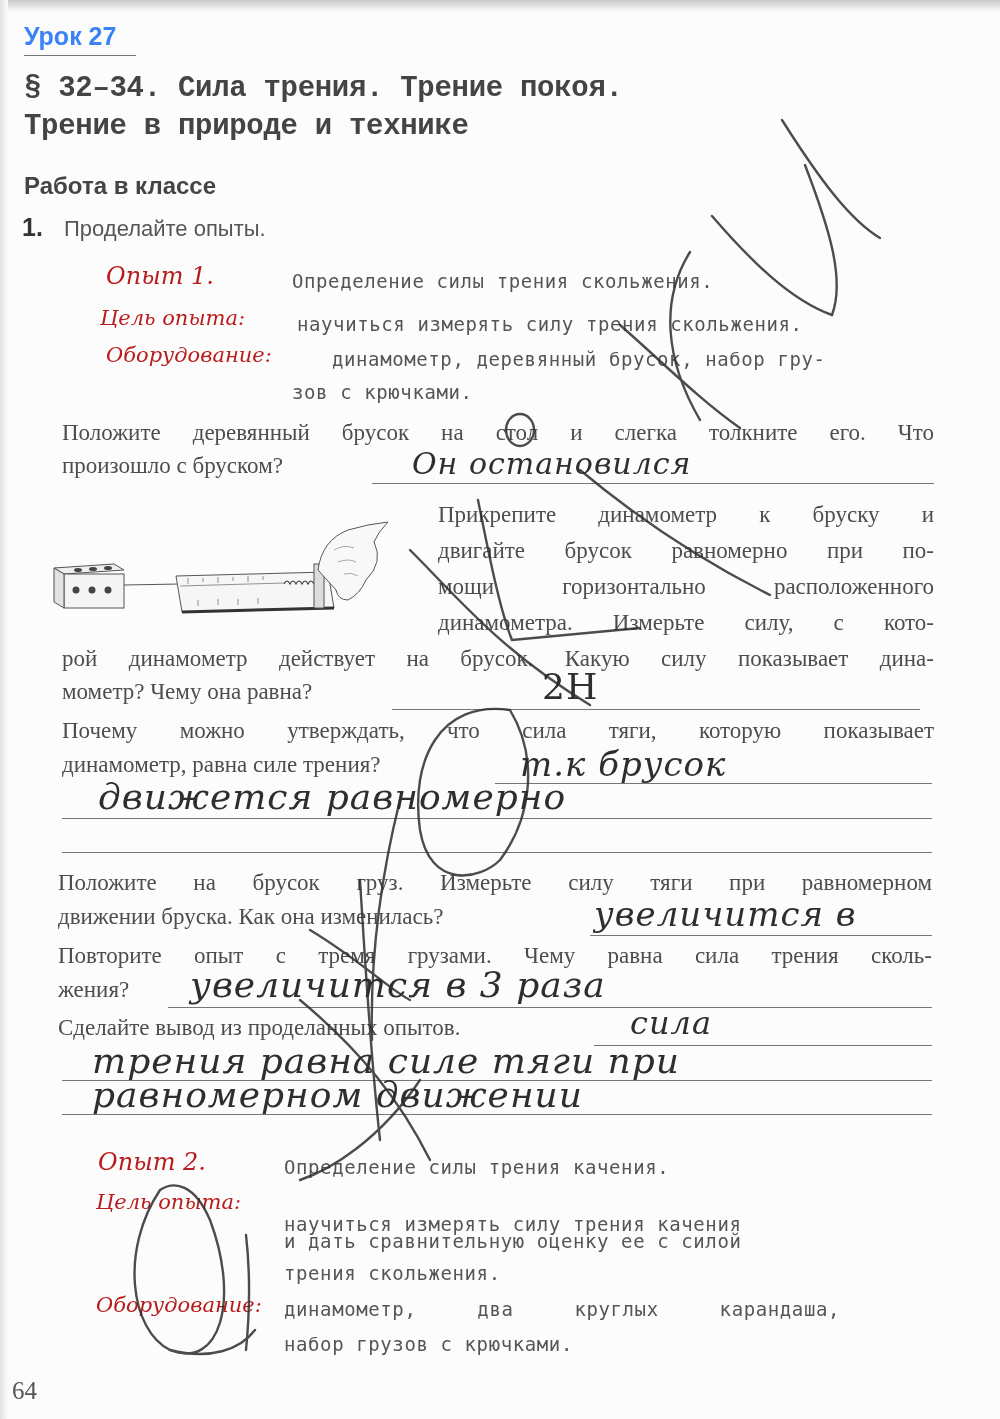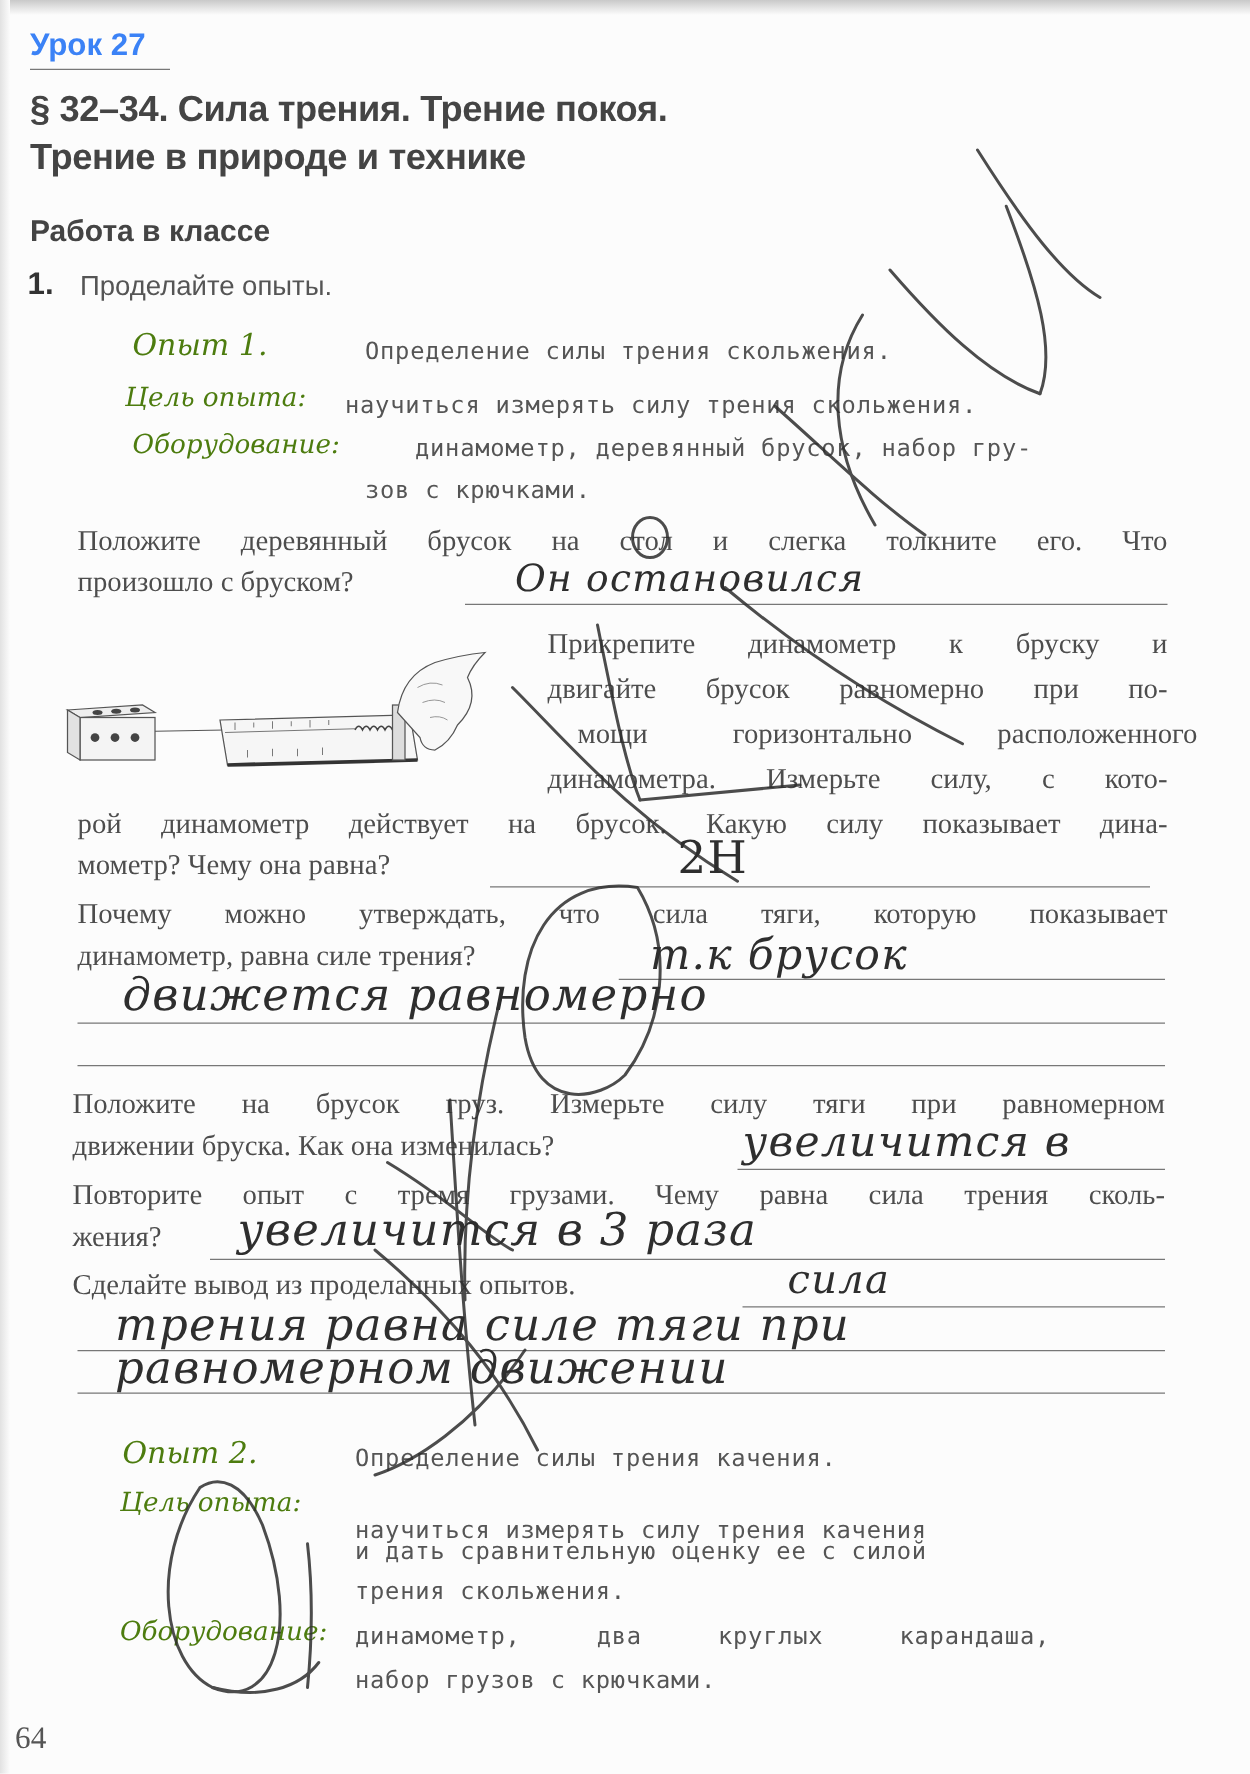--- a/index.html
+++ b/index.html
@@ -9,26 +9,26 @@
     font-family:"DejaVu Serif", serif;
     color:#555;
   }
   .topedge { position:absolute; left:0; top:0; width:1000px; height:12px;
     background:linear-gradient(#c9c9c9,#e8e8e8 60%, #fcfcfc); }
   .leftedge { position:absolute; left:0; top:0; width:8px; height:1419px;
     background:linear-gradient(90deg,#e2e2e2,#fcfcfc); }
   .abs { position:absolute; white-space:nowrap; }
   .lesson { left:24px; top:22px; font-family:"Liberation Sans", sans-serif; font-weight:bold;
     font-size:25px; color:#3b82f6; padding-bottom:4px; border-bottom:1.5px solid #777; width:112px; }
-  .title { left:24px; font-family:Liberation Sans, sans-serif; font-weight:bold; font-size:29px; color:#444; letter-spacing:-0.3px; }
+  .title { left:24px; font-family:Liberation Mono, monospace; font-weight:bold; font-size:29px; color:#444; letter-spacing:-0.3px; }
   .t1 { top:72px; } .t2 { top:110px; }
   .section { left:24px; top:172px; font-family:"Liberation Sans", sans-serif; font-weight:bold; font-size:24px; color:#444; }
   .tasknum { left:22px; top:213px; font-family:"Liberation Sans", sans-serif; font-weight:bold; font-size:25px; color:#333; }
   .tasktext { left:64px; top:216px; font-family:"Liberation Sans", sans-serif; font-size:22px; color:#555; }
-  .label { font-family:"DejaVu Serif", serif; font-style:italic; font-size:21px; color:#4d7c0f; }
+  .label { font-family:"DejaVu Serif", serif; font-style:italic; font-size:21px; color:#b91c1c; }
   .mono { font-family:"DejaVu Sans Mono", monospace; font-size:19px; color:#555; letter-spacing:0.6px; }
   .body { font-family:"Liberation Serif", serif; font-size:23px; color:#4d4d4d; }
   .justify { text-align:justify; text-align-last:justify; white-space:normal; }
   .line { position:absolute; height:0; border-top:1.3px solid #777; }
   .hand { position:absolute; font-family:"DejaVu Serif", serif; font-style:italic; color:#2e2e2e;
     white-space:nowrap; font-size:32px; letter-spacing:1px; }
   .pagenum { left:12px; top:1377px; font-family:"Liberation Serif", serif; font-size:25px; color:#555; }
   svg.pencil { position:absolute; left:0; top:0; pointer-events:none; }
   .figure { position:absolute; left:48px; top:510px; width:360px; height:110px; }
 </style>
@@ -41,21 +41,21 @@
 <div class="abs lesson">Урок 27</div>
 <div class="abs title t1">§ 32–34. Сила трения. Трение покоя.</div>
 <div class="abs title t2">Трение в природе и технике</div>
 <div class="abs section">Работа в классе</div>
 <div class="abs tasknum">1.</div>
 <div class="abs tasktext">Проделайте опыты.</div>
 
 <div class="abs label" style="left:106px;top:262px;font-size:24px;">Опыт 1.</div>
 <div class="abs mono" style="left:292px;top:270px;">Определение силы трения скольжения.</div>
 <div class="abs label" style="left:100px;top:306px;">Цель опыта:</div>
-<div class="abs mono" style="left:276px;top:313px;">научиться измерять силу трения скольжения.</div>
+<div class="abs mono" style="left:297px;top:313px;">научиться измерять силу трения скольжения.</div>
 <div class="abs label" style="left:106px;top:343px;">Оборудование:</div>
 <div class="abs mono" style="left:292px;top:348px;margin-left:40px;">динамометр, деревянный брусок, набор гру-</div>
 <div class="abs mono" style="left:292px;top:381px;">зов с крючками.</div>
 
 <div class="abs body justify" style="left:62px;top:420px;width:872px;">Положите деревянный брусок на стол и слегка толкните его. Что</div>
 <div class="abs body" style="left:62px;top:453px;">произошло с бруском?</div>
 <div class="line" style="left:372px;top:483px;width:562px;"></div>
 <div class="hand" style="left:412px;top:446px;font-size:30px;">Он остановился</div>
 
 <div class="figure">
@@ -91,21 +91,21 @@
     <path d="M236,74 q3,-6 6,0 q3,-6 6,0 q3,-6 6,0 q3,-6 6,0 q3,-6 6,0" fill="none" stroke="#444" stroke-width="1.2"></path>
     <rect x="266" y="54" width="10" height="44" fill="#ddd" stroke="#555" stroke-width="1"></rect>
 
     <path d="M270,60 q4,-30 30,-40 q20,-6 40,-8 q-10,10 -14,20 q10,20 -8,38 q-6,14 -18,20 q-10,0 -12,-10 z" fill="#f8f8f8" stroke="#555" stroke-width="1"></path>
     <path d="M286,40 q10,-6 20,-2 M290,52 q10,-4 18,0 M296,64 q8,-2 14,2" fill="none" stroke="#888" stroke-width="0.7"></path>
   </svg>
 </div>
 
 <div class="abs body justify" style="left:438px;top:502px;width:496px;">Прикрепите динамометр к бруску и</div>
 <div class="abs body justify" style="left:438px;top:538px;width:496px;">двигайте брусок равномерно при по-</div>
-<div class="abs body justify" style="left:462px;top:574px;width:496px;">мощи горизонтально расположенного</div>
+<div class="abs body justify" style="left:438px;top:574px;width:496px;">мощи горизонтально расположенного</div>
 <div class="abs body justify" style="left:438px;top:610px;width:496px;">динамометра. Измерьте силу, с кото-</div>
 
 <div class="abs body justify" style="left:62px;top:646px;width:872px;">рой динамометр действует на брусок. Какую силу показывает дина-</div>
 <div class="abs body" style="left:62px;top:679px;">мометр? Чему она равна?</div>
 <div class="line" style="left:392px;top:709px;width:528px;"></div>
 <div class="hand" style="left:522px;top:666px;font-size:36px;font-style:normal;margin-left:20px;">2Н</div>
 
 <div class="abs body justify" style="left:62px;top:718px;width:872px;">Почему можно утверждать, что сила тяги, которую показывает</div>
 <div class="abs body" style="left:62px;top:752px;">динамометр, равна силе трения?</div>
 <div class="line" style="left:495px;top:783px;width:437px;"></div>

